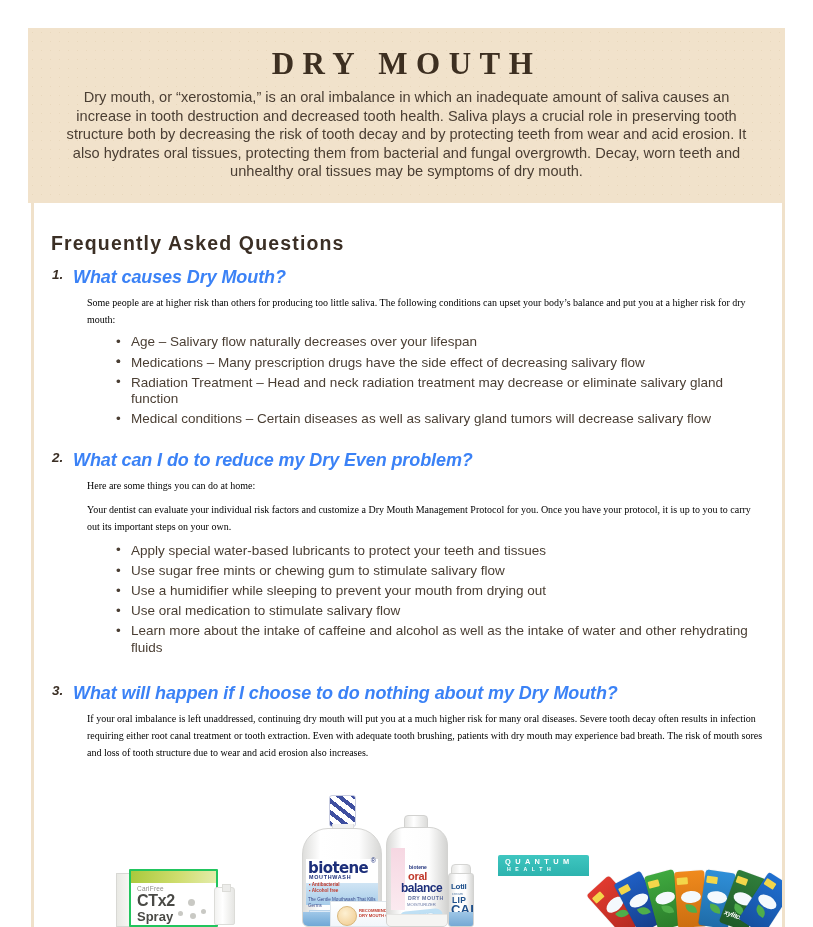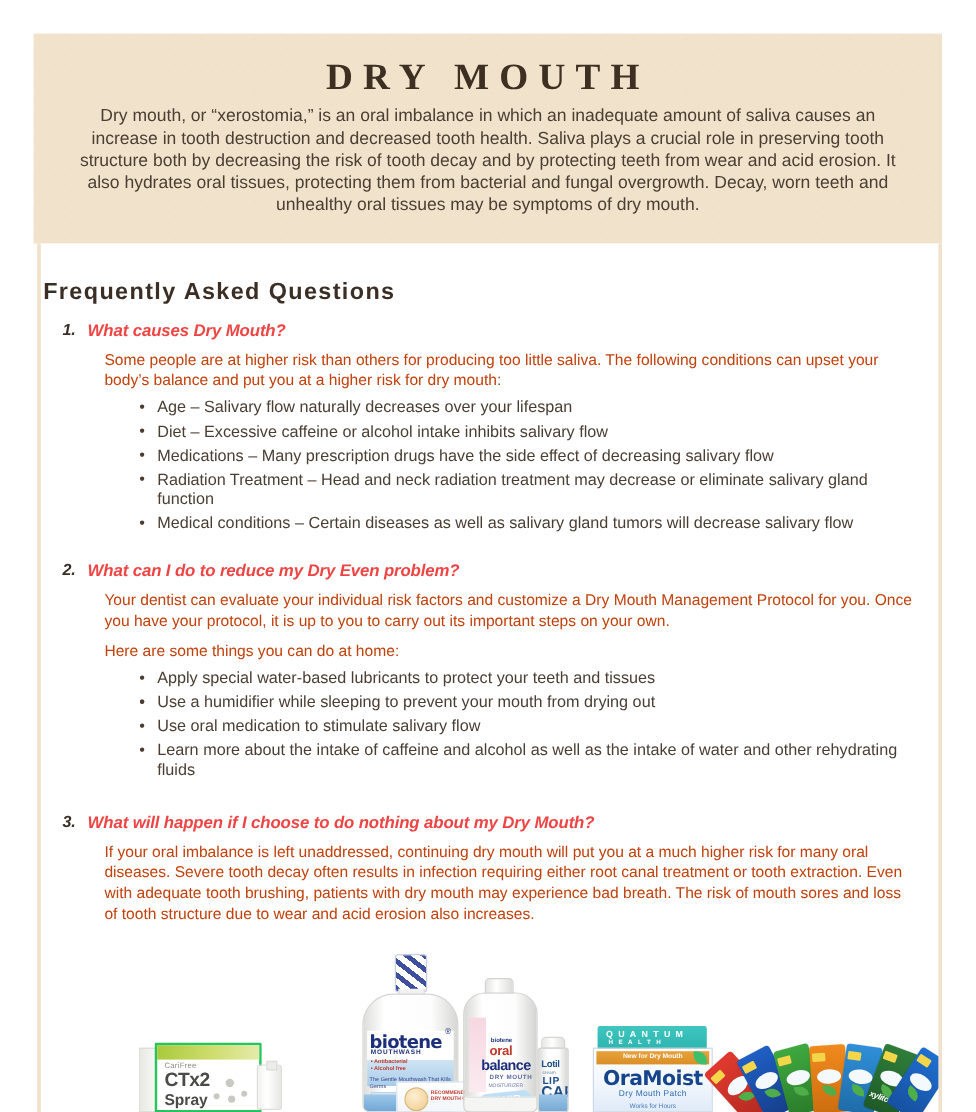--- a/index.html
+++ b/index.html
@@ -88,21 +88,21 @@
 
   .card-inner {
     position: absolute;
     left: 0; top: 0;
     width: 100%;
     height: 100%;
   }
 
   .faq-heading {
     position: absolute;
-    left: 2px;
+    left: 17px;
     top: 29px;
     font-size: 19.5px;
     font-weight: 700;
     letter-spacing: 1.15px;
     color: #3b2f25;
   }
 
   .qa-list {
     position: absolute;
     left: 15px;
@@ -120,34 +120,35 @@
   .q-num {
     position: absolute;
     left: 3px;
     top: 0;
     font-size: 13.4px;
     font-weight: 700;
     font-style: italic;
     color: #3b2f25;
   }
   .q-text {
-    font-size: 14px;
+    font-size: 18px;
     font-weight: 700;
     font-style: italic;
-    color: #ef4444;
+    color: #3b82f6;
     letter-spacing: -0.1px;
   }
 
   .a-block { padding-left: 38px; }
 
   .a-para {
-    font-size: 13px;
+    font-size: 10px;
     line-height: 17.2px;
-    color: #c2410c;
+    color: #000000;
     margin: 0 0 8px 0;
+    font-family: Liberation Serif, serif;
   }
   .a-para.tight { margin-bottom: 6px; }
 
   .bullets {
     list-style: none;
     margin: 0 0 0 0;
     padding: 0 0 0 29px;
   }
   .bullets li {
     position: relative;
@@ -721,41 +722,41 @@
 
         <div class="qa-item">
           <div class="q-row">
             <span class="q-num">1.</span>
             <span class="q-text">What causes Dry Mouth?</span>
           </div>
           <div class="a-block">
             <p class="a-para tight">Some people are at higher risk than others for producing too little saliva. The following conditions can upset your body’s balance and put you at a higher risk for dry mouth:</p>
             <ul class="bullets">
               <li><span class="dot">•</span><span>Age – Salivary flow naturally decreases over your lifespan</span></li>
-              <li><span class="dot">•</span><span>Diet – Excessive caffeine or alcohol intake inhibits salivary flow</span></li>
+              <li><span class="dot">•</span></li>
               <li><span class="dot">•</span><span>Medications – Many prescription drugs have the side effect of decreasing salivary flow</span></li>
               <li><span class="dot">•</span><span>Radiation Treatment – Head and neck radiation treatment may decrease or eliminate salivary gland function</span></li>
               <li><span class="dot">•</span><span>Medical conditions – Certain diseases as well as salivary gland tumors will decrease salivary flow</span></li>
             </ul>
           </div>
         </div>
 
         <div class="gap-md"></div>
 
         <div class="qa-item">
           <div class="q-row">
             <span class="q-num">2.</span>
             <span class="q-text">What can I do to reduce my Dry Even problem?</span>
           </div>
           <div class="a-block">
+            <p class="a-para tight">Here are some things you can do at home:</p>
             <p class="a-para">Your dentist can evaluate your individual risk factors and customize a Dry Mouth Management Protocol for you. Once you have your protocol, it is up to you to carry out its important steps on your own.</p>
-            <p class="a-para tight">Here are some things you can do at home:</p>
             <ul class="bullets">
               <li><span class="dot">•</span><span>Apply special water-based lubricants to protect your teeth and tissues</span></li>
-              <li><span class="dot">•</span></li>
+              <li><span class="dot">•</span><span>Use sugar free mints or chewing gum to stimulate salivary flow</span></li>
               <li><span class="dot">•</span><span>Use a humidifier while sleeping to prevent your mouth from drying out</span></li>
               <li><span class="dot">•</span><span>Use oral medication to stimulate salivary flow</span></li>
               <li><span class="dot">•</span><span>Learn more about the intake of caffeine and alcohol as well as the intake of water and other rehydrating fluids</span></li>
             </ul>
           </div>
         </div>
 
         <div class="gap-lg"></div>
 
         <div class="qa-item">
@@ -839,29 +840,20 @@
             <div class="lotil-lip">LIP</div>
             <div class="lotil-care">CARE</div>
             <div class="lotil-blue"></div>
           </div>
         </div>
 
         <div class="prod oramoist">
           <div class="om-top">
             <div class="om-q"><span>QUANTUM</span></div>
             <div class="om-h">HEALTH</div>
-          </div>
-          <div class="om-body">
-            <div class="om-orange">
-              <span>New for Dry Mouth</span>
-            </div>
-            <div class="om-leaf"></div>
-            <div class="om-name">OraMoist</div>
-            <div class="om-sub">Dry Mouth Patch</div>
-            <div class="om-foot">Works for Hours</div>
           </div>
         </div>
 
         <div class="prod gums">
           <div class="gum g1">
               <div class="tab"></div>
               <div class="pill"></div>
               <div class="leaf"></div>
             </div>
           <div class="gum g2">

